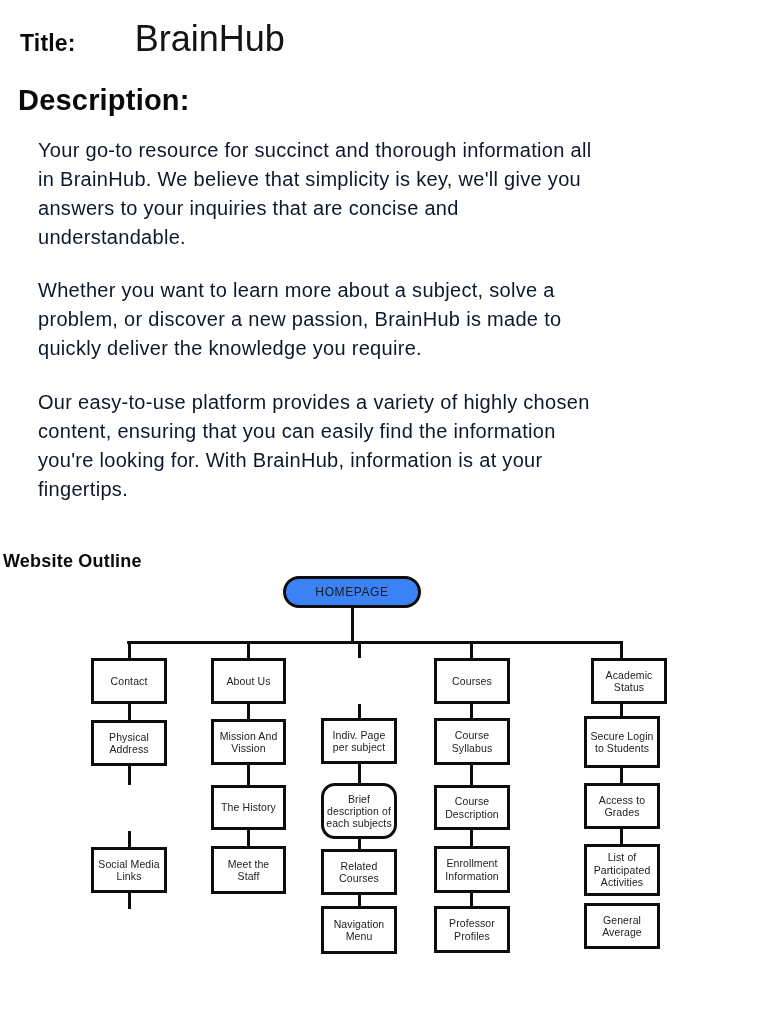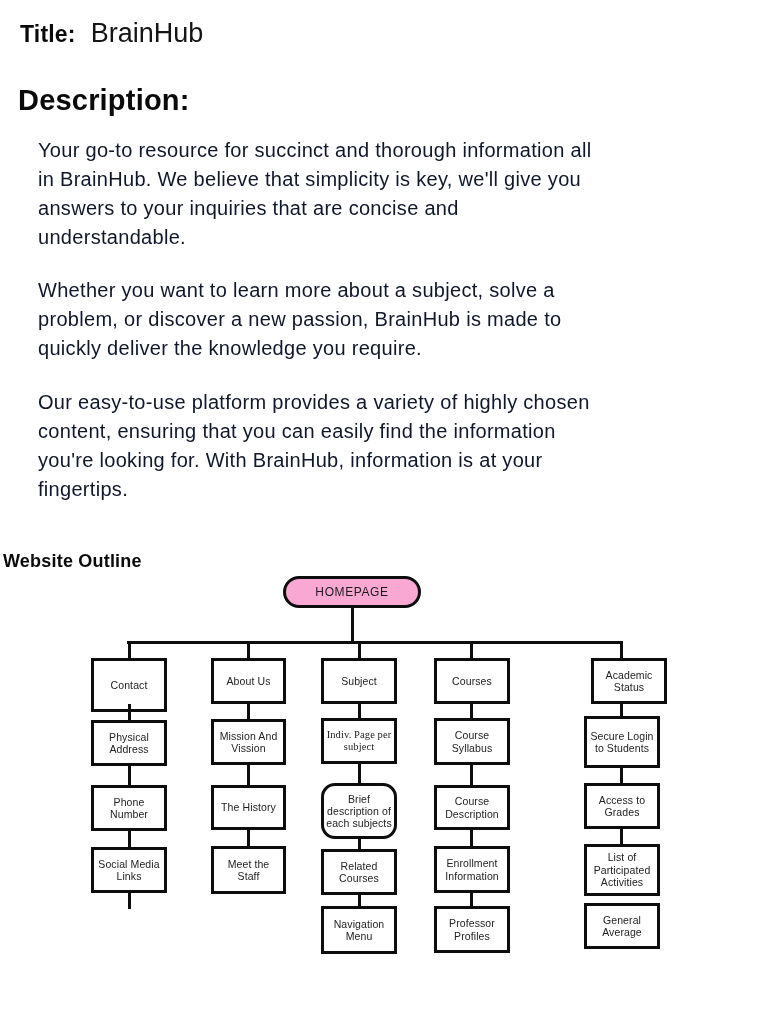--- a/index.html
+++ b/index.html
@@ -3,41 +3,41 @@
 <meta charset="utf-8">
 <style>
   * { margin:0; padding:0; box-sizing:border-box; }
   html,body { background:#ffffff; }
   .page {
     position:relative; width:768px; height:1024px; background:#ffffff;
     font-family:"Liberation Sans", sans-serif; color:#111; overflow:hidden;
   }
   .title-row { position:absolute; left:20px; top:18px; display:flex; align-items:baseline; gap:15px; }
   .title-label { font-size:23px; font-weight:700; letter-spacing:0.2px; color:#0a0a0a; }
-  .title-value { font-size:27px; font-weight:400; color:#141414; }
+  .title-value { font-size:36px; font-weight:400; color:#141414;margin-left:44px; }
   .desc-label { position:absolute; left:18px; top:84px; font-size:29px; font-weight:700; letter-spacing:0.2px; color:#0a0a0a; }
   .para {
     position:absolute; left:38px; width:690px;
     font-size:20px; line-height:29px; letter-spacing:0.3px;
     color:#0f172a; white-space:pre-line;
   }
   .p1 { top:136px; }
   .p2 { top:276px; }
   .p3 { top:388px; }
   .outline-heading { position:absolute; left:3px; top:551px; font-size:18px; font-weight:700; letter-spacing:0.2px; color:#0a0a0a; }
 
   
   .node {
     position:absolute; background:#fff; border:3px solid #0d0d0d;
     display:flex; align-items:center; justify-content:center; text-align:center;
     font-size:10.5px; line-height:12.5px; color:#222; letter-spacing:0.1px; padding:1px 2px;
   }
   .pill {
     position:absolute; left:283px; top:576px; width:138px; height:32px;
-    border:3px solid #0d0d0d; border-radius:16px; background:#f9a8d4;
+    border:3px solid #0d0d0d; border-radius:16px; background:#3b82f6;
     display:flex; align-items:center; justify-content:center;
     font-size:12px; letter-spacing:0.6px; color:#1a1a1a;
   }
   .vline { position:absolute; width:3px; background:#0d0d0d; }
   .hline { position:absolute; height:3px; background:#0d0d0d; }
 </style>
 </head>
 <body>
 
 <div class="page">
@@ -66,40 +66,38 @@
   <div class="pill">HOMEPAGE</div>
 
   <div class="vline" style="left:351px; top:608px; height:36px;"></div>
   <div class="hline" style="left:127px; top:641px; width:496px;"></div>
   <div class="vline" style="left:128px; top:644px; height:14px;"></div>
   <div class="vline" style="left:247px; top:644px; height:14px;"></div>
   <div class="vline" style="left:358px; top:644px; height:14px;"></div>
   <div class="vline" style="left:470px; top:644px; height:14px;"></div>
   <div class="vline" style="left:620px; top:644px; height:14px;"></div>
 
-  <div class="node" style="left:91px; top:658px; width:76px; height:54px;">Contact</div>
+  <div class="node" style="left:91px; top:658px; width:76px; height:46px;">Contact</div>
   <div class="vline" style="left:128px; top:704px; height:16px;"></div>
   <div class="node" style="left:91px; top:720px; width:76px; height:46px;">Physical Address</div>
   <div class="vline" style="left:128px; top:766px; height:19px;"></div>
-  <div class="node" style="left:91px; top:785px; width:76px; height:46px;">Phone Number</div>
   <div class="vline" style="left:128px; top:831px; height:16px;"></div>
   <div class="node" style="left:91px; top:847px; width:76px; height:46px;">Social Media Links</div>
   <div class="vline" style="left:128px; top:893px; height:16px;"></div>
 
   <div class="node" style="left:211px; top:658px; width:75px; height:46px;">About Us</div>
   <div class="vline" style="left:247px; top:704px; height:15px;"></div>
   <div class="node" style="left:211px; top:719px; width:75px; height:46px;">Mission And Vission</div>
   <div class="vline" style="left:247px; top:765px; height:20px;"></div>
   <div class="node" style="left:211px; top:785px; width:75px; height:45px;">The History</div>
   <div class="vline" style="left:247px; top:830px; height:16px;"></div>
   <div class="node" style="left:211px; top:846px; width:75px; height:48px;">Meet the Staff</div>
 
-  <div class="node" style="left:321px; top:658px; width:76px; height:46px;">Subject</div>
   <div class="vline" style="left:358px; top:704px; height:14px;"></div>
-  <div class="node" style="left:321px; top:718px; width:76px; height:46px;font-family:Liberation Serif, serif;">Indiv. Page per subject</div>
+  <div class="node" style="left:321px; top:718px; width:76px; height:46px;">Indiv. Page per subject</div>
   <div class="vline" style="left:358px; top:764px; height:19px;"></div>
   <div class="node" style="left:321px; top:783px; width:76px; height:56px; line-height:12px;border-radius:14px;">Brief description of each subjects</div>
   <div class="vline" style="left:358px; top:839px; height:10px;"></div>
   <div class="node" style="left:321px; top:849px; width:76px; height:46px;">Related Courses</div>
   <div class="vline" style="left:358px; top:895px; height:11px;"></div>
   <div class="node" style="left:321px; top:906px; width:76px; height:48px;">Navigation Menu</div>
 
   <div class="node" style="left:434px; top:658px; width:76px; height:46px;">Courses</div>
   <div class="vline" style="left:470px; top:704px; height:14px;"></div>
   <div class="node" style="left:434px; top:718px; width:76px; height:47px;">Course Syllabus</div>

